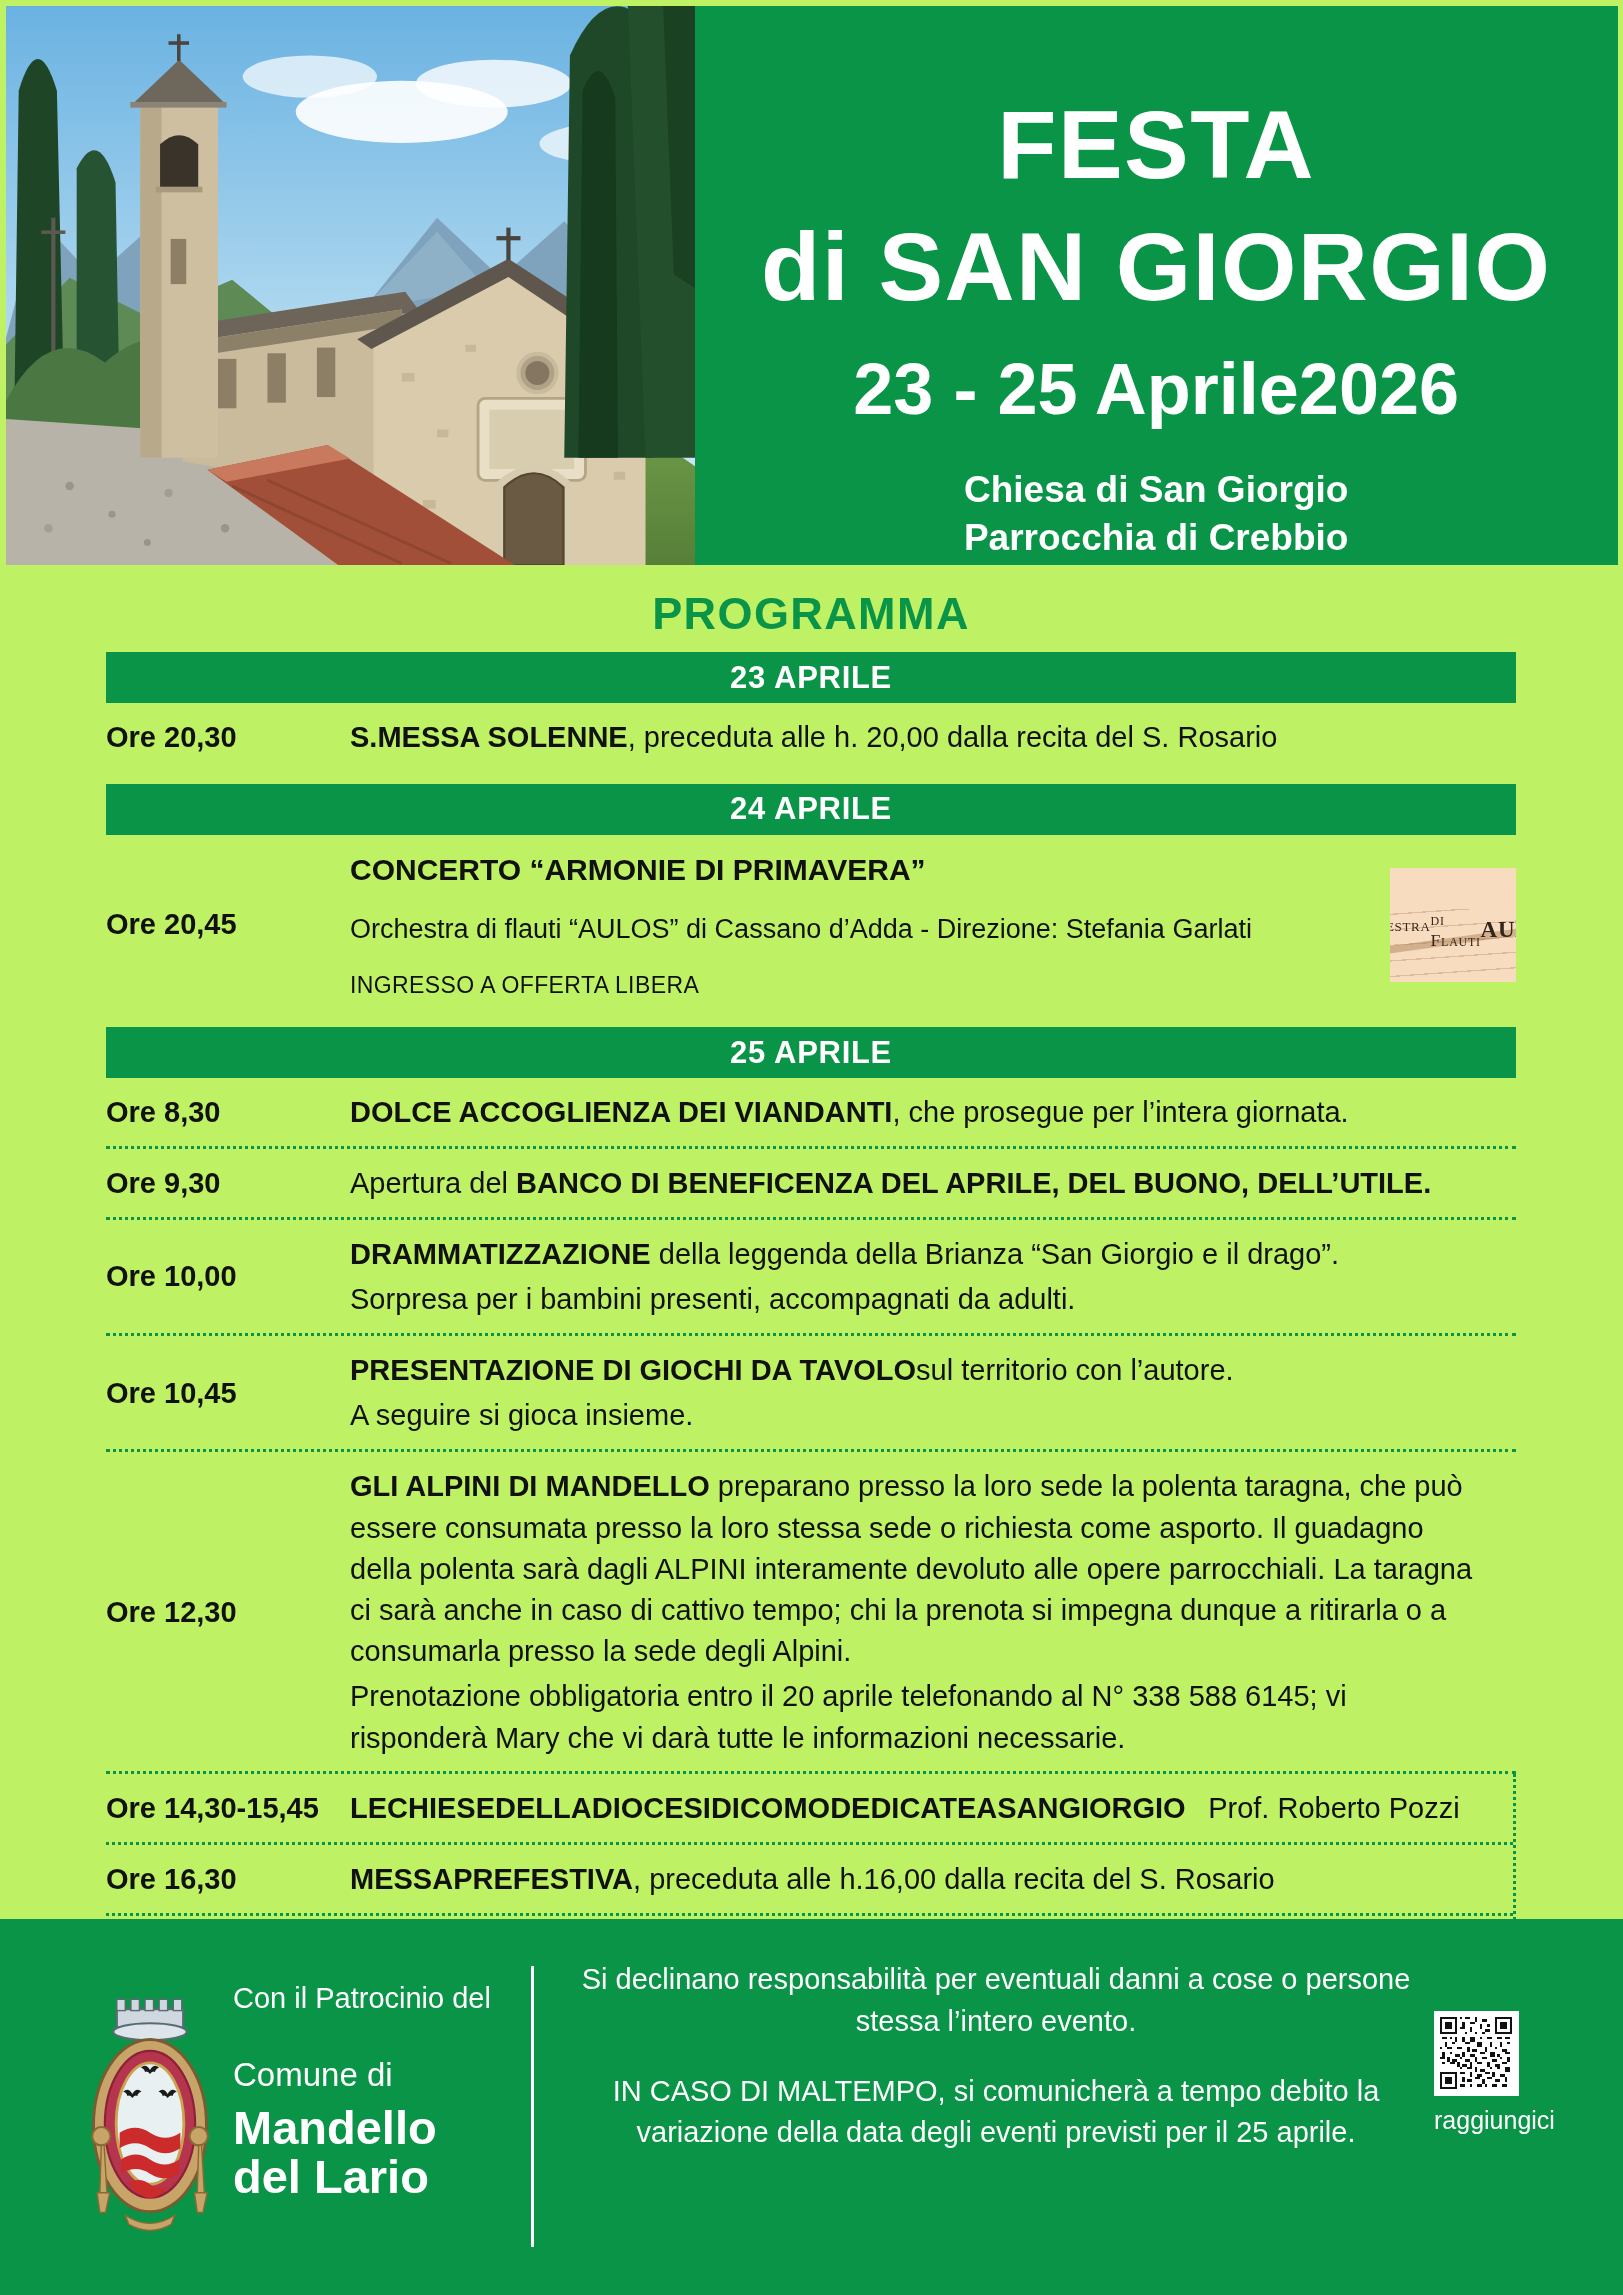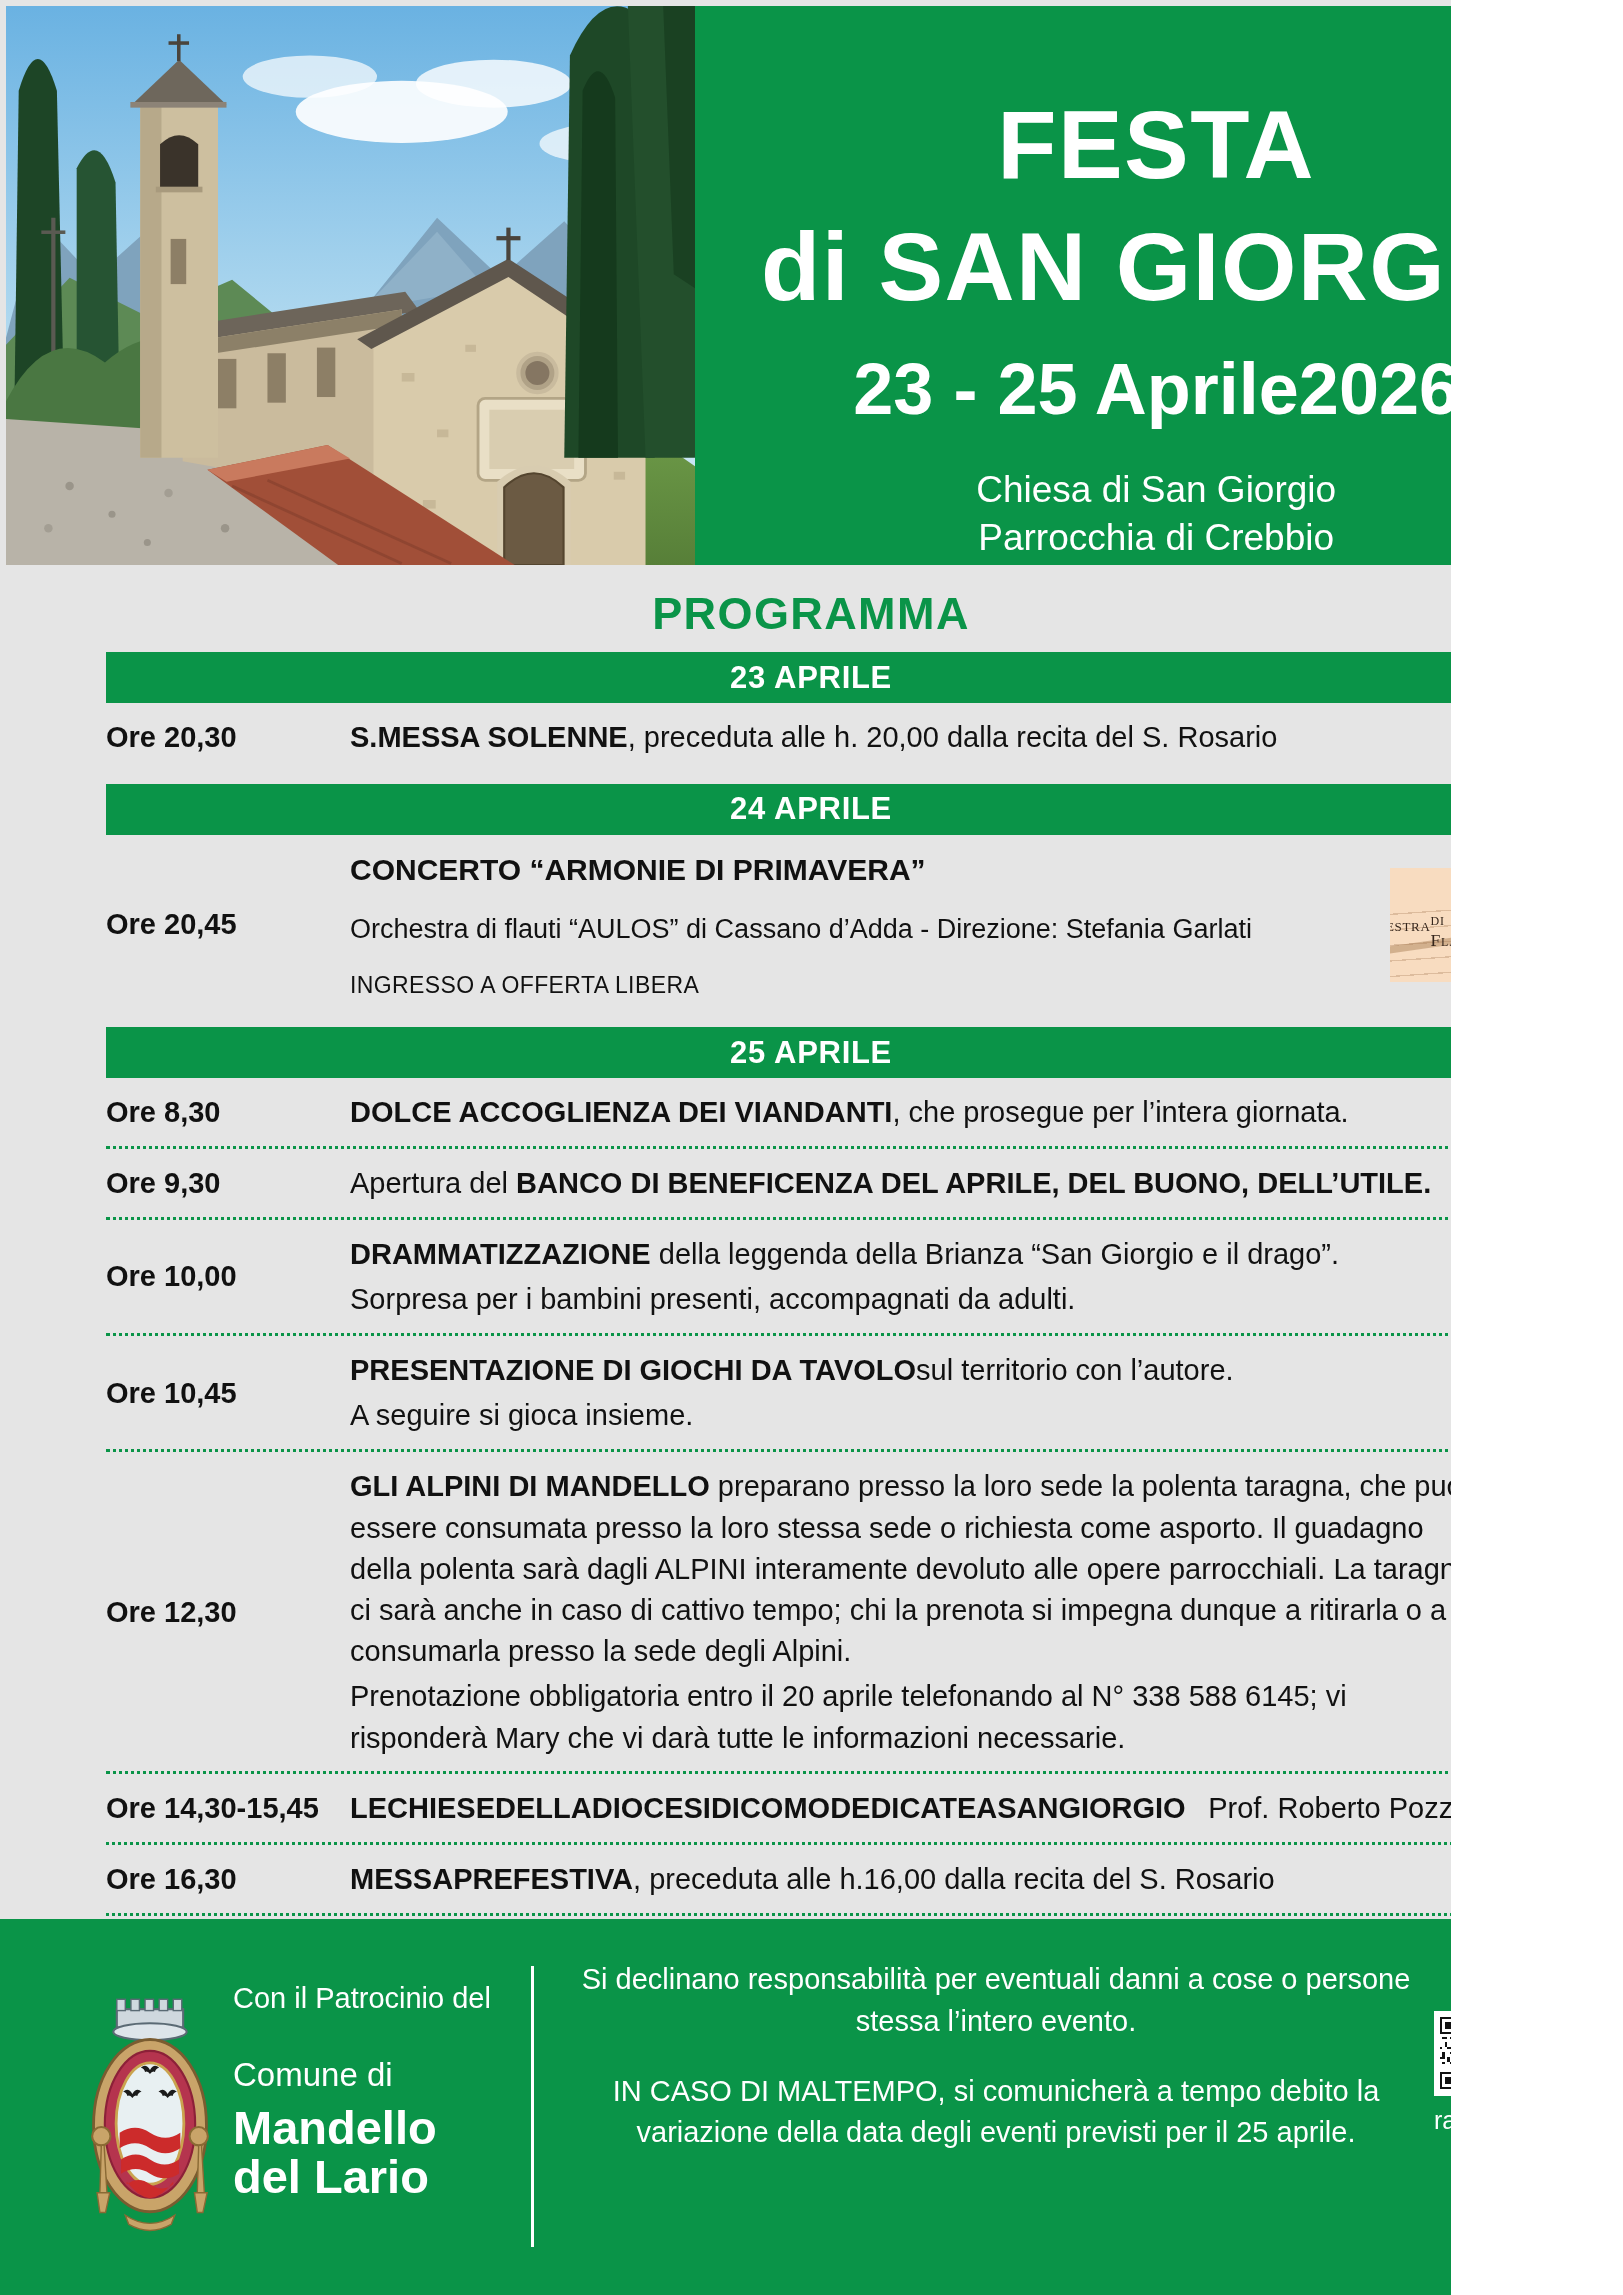--- a/index.html
+++ b/index.html
@@ -9,31 +9,31 @@
     --ink:#111111;
   }
   *{box-sizing:border-box;}
   html,body{margin:0;padding:0;}
   body{
     width:1623px;height:2295px;
     background:#ffffff;
     font-family:"Liberation Sans","DejaVu Sans",sans-serif;
     color:var(--ink);
   }
-  .page{position:relative;width:1451px;height:2295px;overflow:hidden;background:#e5e5e5;}
+  .page{position:relative;width:1623px;height:2295px;overflow:hidden;background:#bef264;}
 
   
   .header{position:absolute;top:5.7px;left:5.7px;width:1612px;height:559px;display:flex;}
   .photo{flex:0 0 689px;height:559px;position:relative;overflow:hidden;}
   .photo svg{display:block;width:689px;height:559px;}
   .header-green{flex:1;background:var(--green);color:#fff;text-align:center;padding-top:90px;}
   .title1,.title2{font-weight:bold;font-size:97px;line-height:1;letter-spacing:1.4px;}
   .title2{margin-top:25.4px;}
   .daterange{font-weight:bold;font-size:72px;line-height:1;margin-top:38px;}
-  .venue{font-size:37px;line-height:1.3;margin-top:41px;font-weight:normal;}
+  .venue{font-size:37px;line-height:1.3;margin-top:41px;font-weight:bold;}
 
   
   .content{position:absolute;top:565px;left:106px;width:1410px;}
   .programma{margin-top:22.6px;text-align:center;color:var(--green);font-weight:bold;font-size:45px;letter-spacing:1.4px;}
   .daybar{margin-top:12.7px;height:51px;background:var(--green);color:#fff;font-weight:bold;font-size:31px;
           letter-spacing:0.7px;display:flex;align-items:center;justify-content:center;}
   .row{display:flex;align-items:center;padding:14px 0 12.7px 0;}
   .time{flex:0 0 244px;font-weight:bold;font-size:29px;line-height:1.3;}
   .desc{flex:1;font-size:29px;line-height:1.42;color:var(--ink);padding-right:28px;}
   .desc b{font-weight:bold;}

